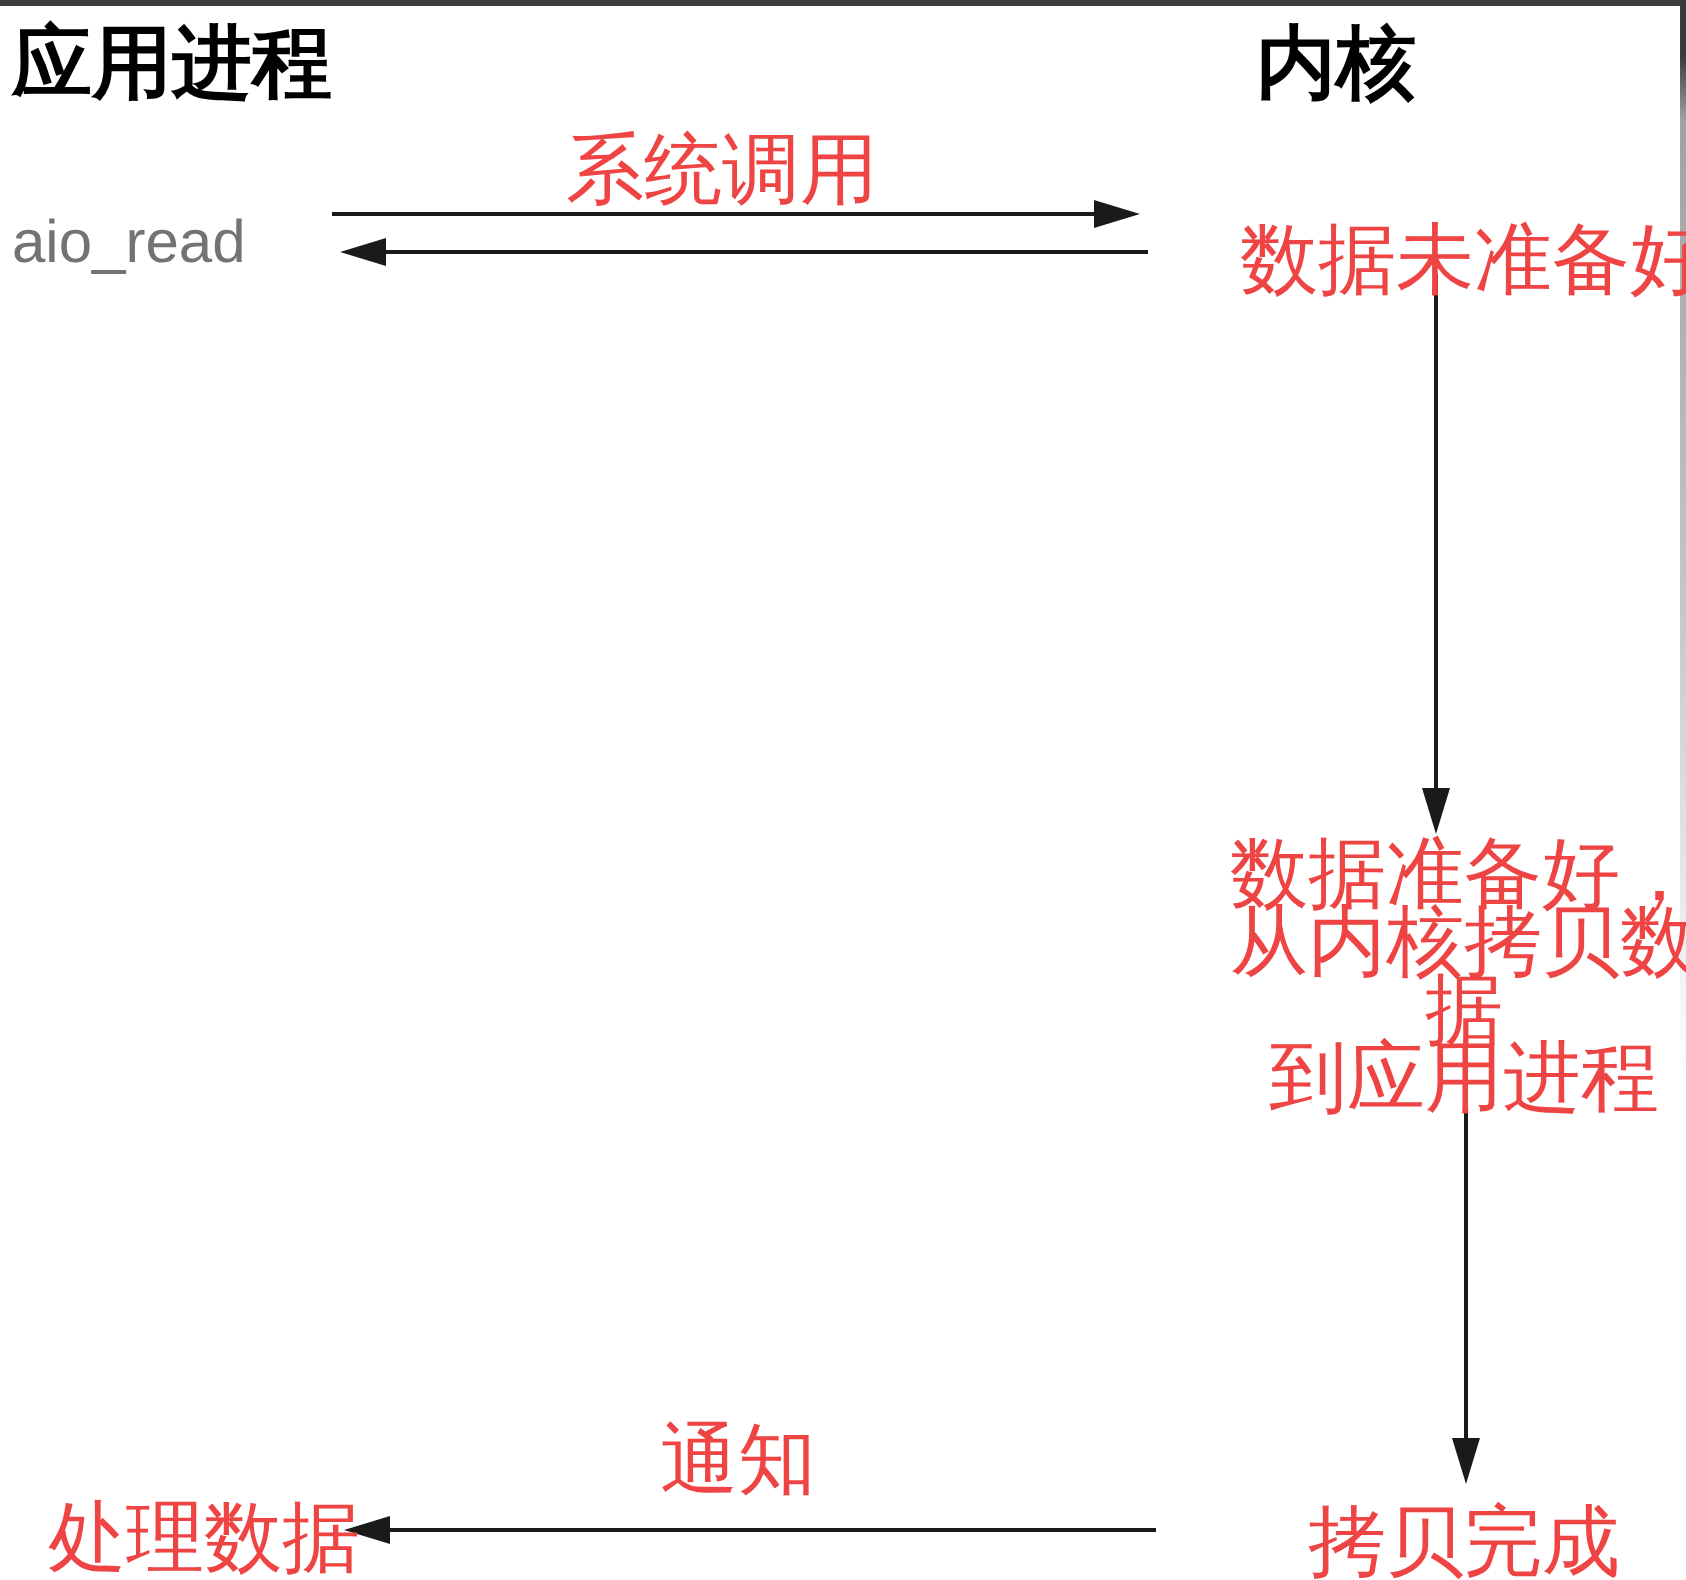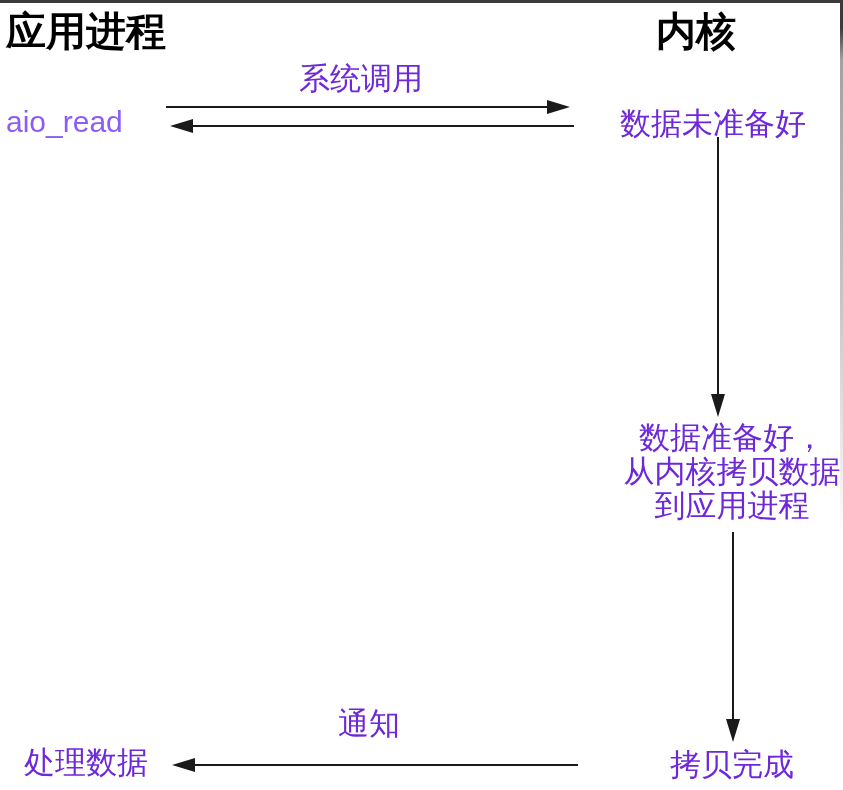--- a/index.html
+++ b/index.html
@@ -17,26 +17,26 @@
     color: #000000;
   }
   .abs { position: absolute; white-space: nowrap; }
   .col-title {
     font-size: 40px;
     font-weight: 700;
     letter-spacing: 0px;
     color: #000000;
   }
   .label {
-    font-size: 31px;
-    color: #6d28d9;
+    font-size: 39px;
+    color: #ef4444;
   }
   .label-latin {
     font-size: 30px;
-    color: #8b5cf6;
+    color: #737373;
   }
   .center { text-align: center; }
   .multiline {
     white-space: normal;
     line-height: 34px;
   }
   .top-border {
     position: absolute;
     left: 0; top: 0;
     width: 843px; height: 3px;
@@ -90,21 +90,21 @@
       <polygon class="hd" points="733,742 726,719 740,719"></polygon>
     </g>
 
     <g>
       <line class="ln" x1="578" y1="765" x2="192" y2="765"></line>
       <polygon class="hd" points="172,765 195,758 195,772"></polygon>
     </g>
   </svg>
 
   <div class="abs col-title" style="left:6px; top:4px;">应用进程</div>
-  <div class="abs col-title" style="left:656px; top:4px;">内核</div>
+  <div class="abs col-title" style="left:628px; top:4px;">内核</div>
 
   <div class="abs label-latin" style="left:6px; top:105px;">aio_read</div>
   <div class="abs label" style="left:620px; top:103px;">数据未准备好</div>
 
   <div class="abs label center" style="left:241px; top:58px; width:240px;">系统调用</div>
 
   <div class="abs label center multiline" style="left:612px; top:421px; width:240px;">
     <div>数据准备好，</div>
     <div>从内核拷贝数据</div>
     <div>到应用进程</div>

